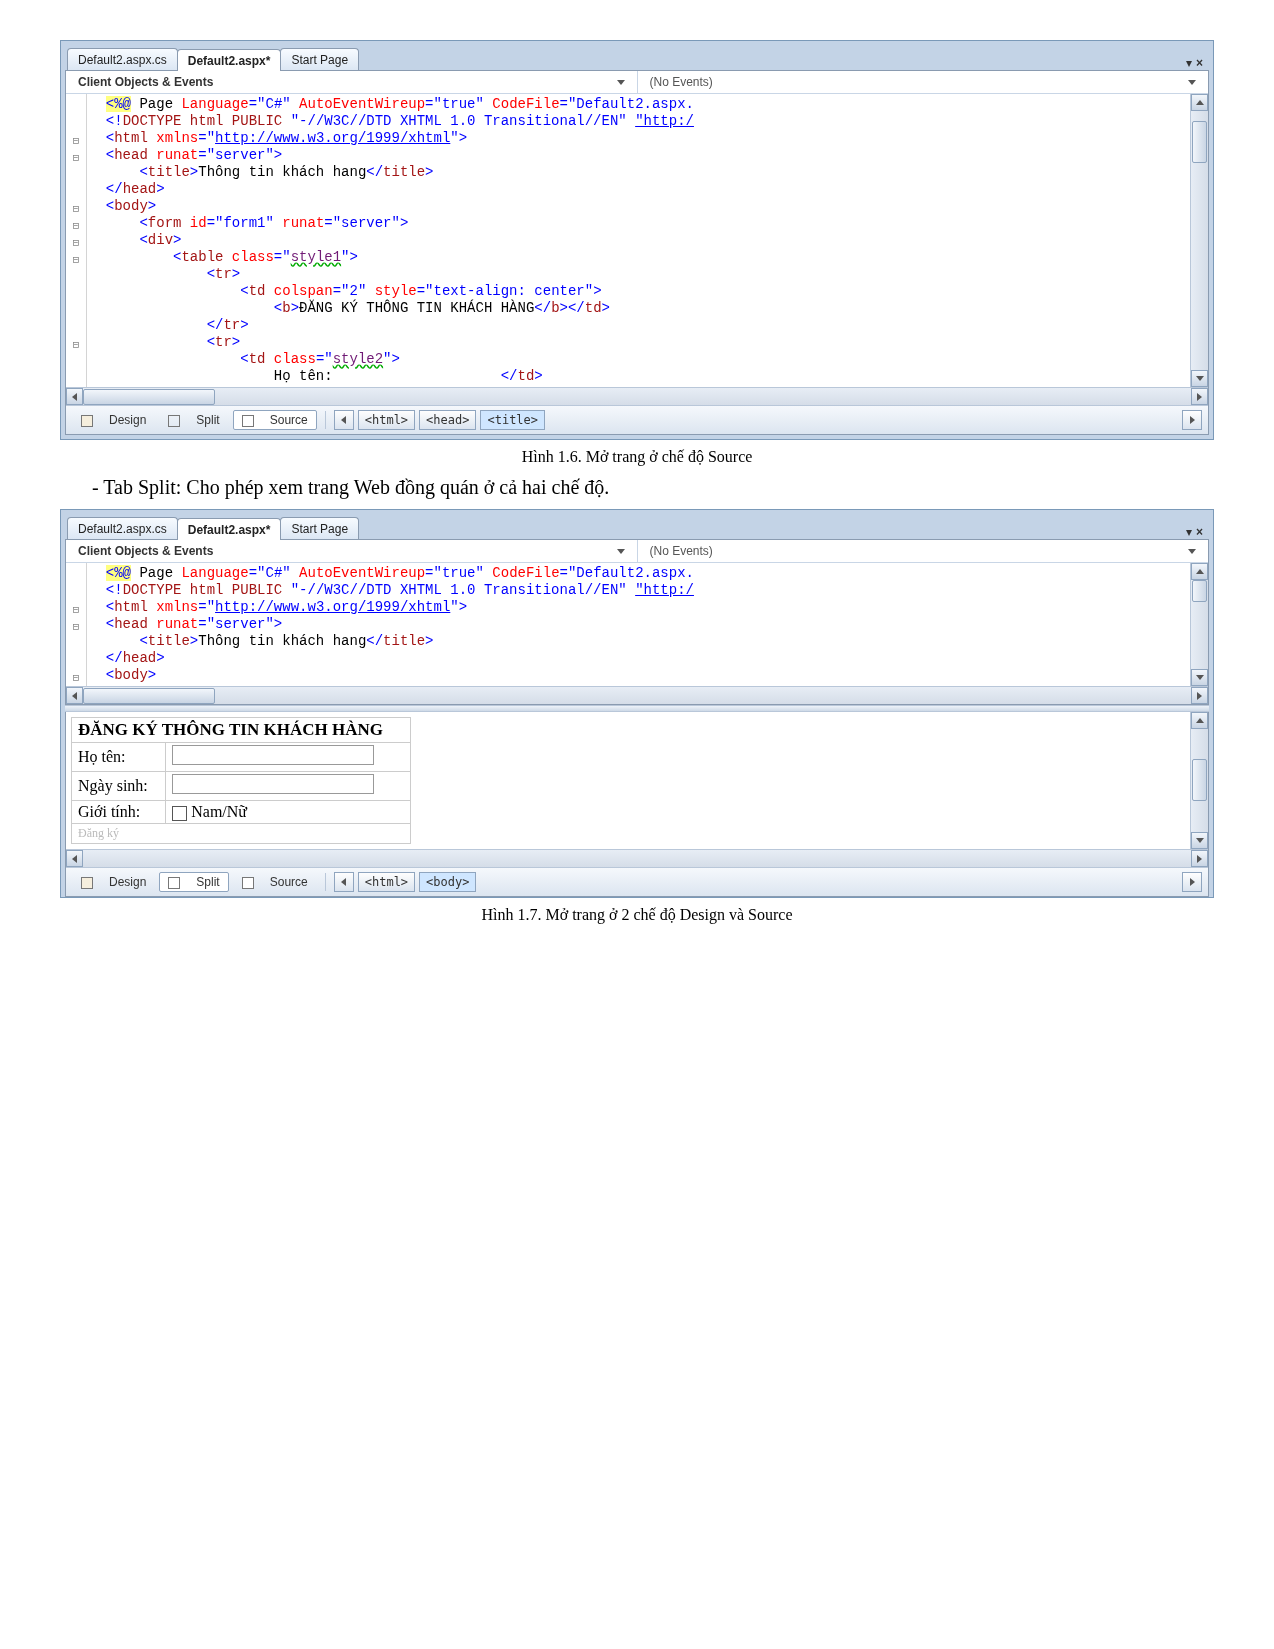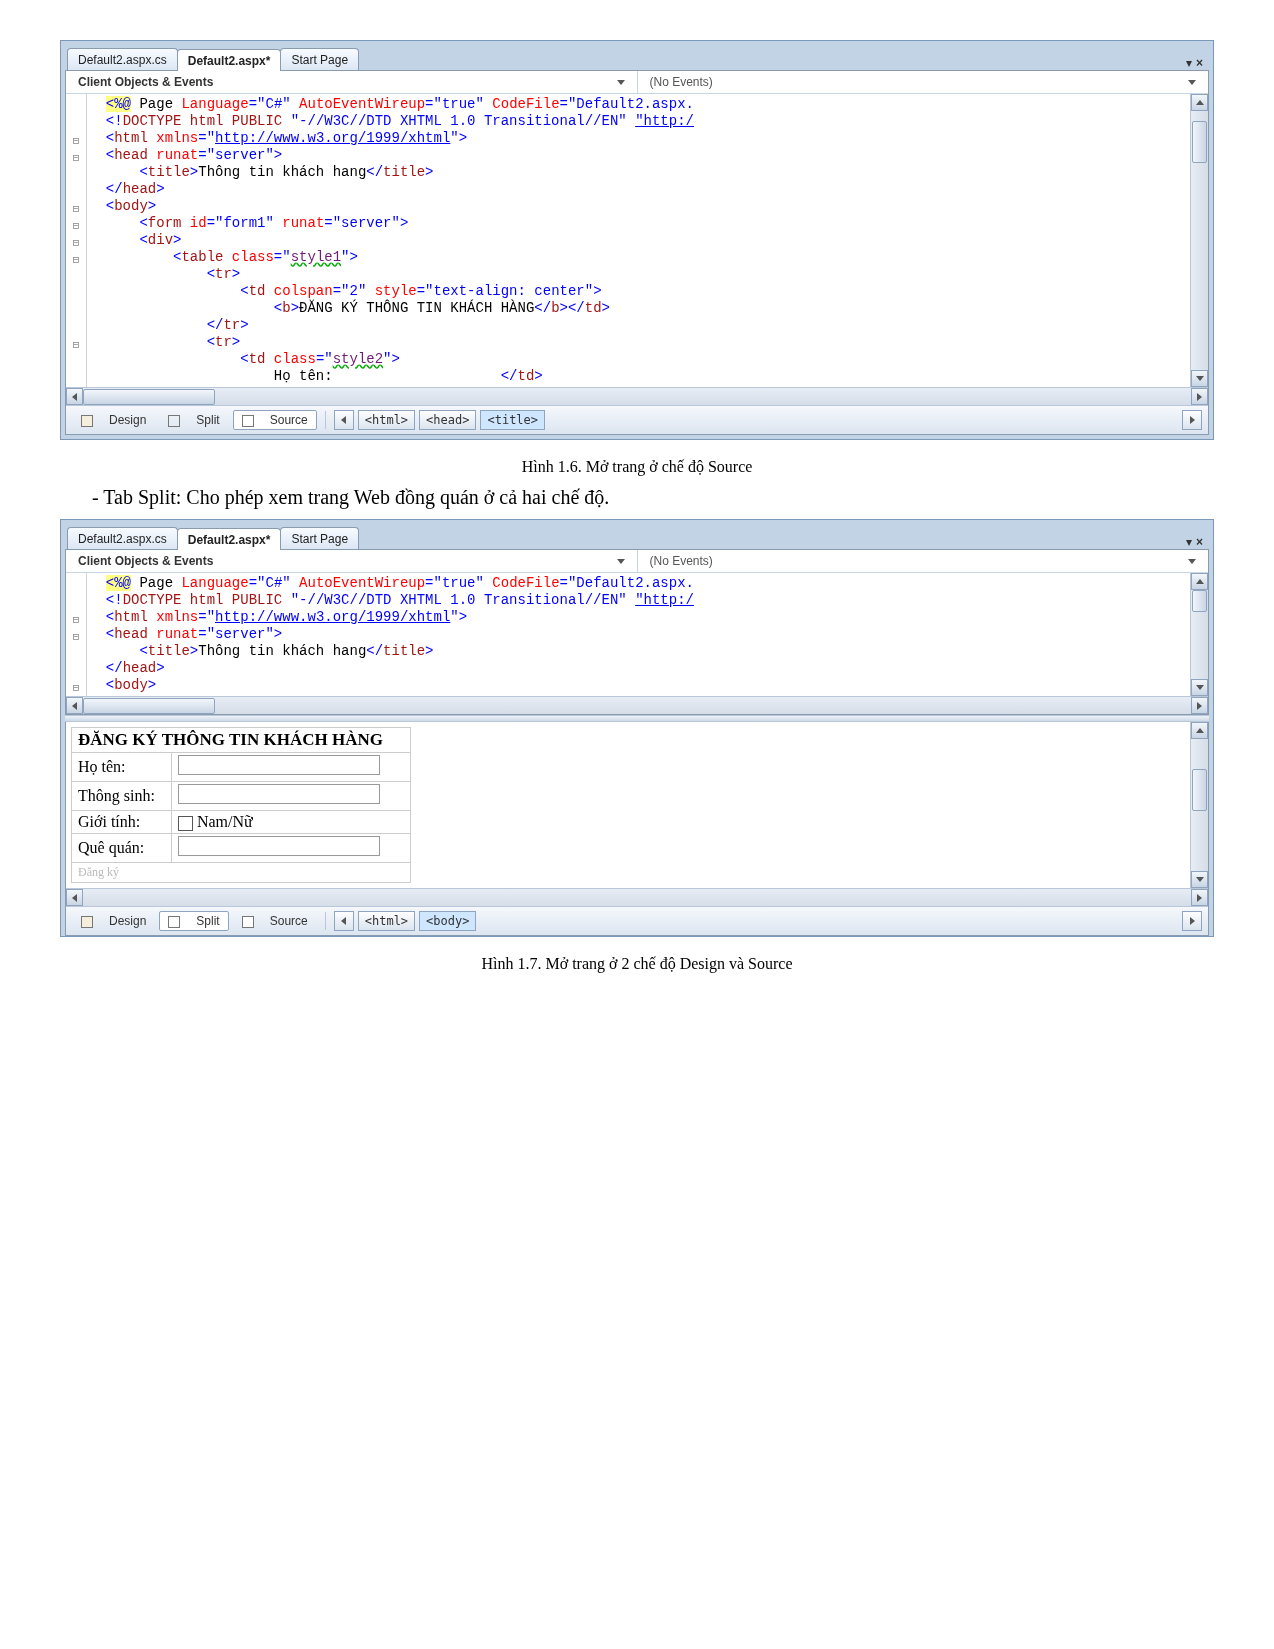--- a/index.html
+++ b/index.html
@@ -6,21 +6,21 @@
   margin:0;
   padding:40px 60px;
   background:#fff;
   font-family:"Times New Roman",serif;
   color:#000;
 }
 .vs-window {
   border:1px solid #7a99b8;
   background:#c3d3e6;
   position:relative;
-  margin-bottom:18px;
+  margin-bottom:8px;
 }
 .tab-strip {
   display:flex;
   align-items:flex-end;
   height:26px;
   padding:3px 6px 0 6px;
   position:relative;
 }
 .tab {
   font:12px/18px "Segoe UI",Arial,sans-serif;
@@ -361,32 +361,28 @@
       <table class="form-tbl">
         <tbody>
               <tr>
                 <td colspan="2" class="hdr">ĐĂNG KÝ THÔNG TIN KHÁCH HÀNG</td>
               </tr>
         <tr>
                 <td>Họ tên:</td>
                 <td><span class="tb"></span></td>
               </tr>
         <tr>
-                <td>Thông sinh:</td>
+                <td>Ngày sinh:</td>
                 <td><span class="tb"></span></td>
               </tr>
         <tr>
                 <td>Giới tính:</td>
                 <td><span class="cb"></span> <span>Nam/Nữ</span></td>
               </tr>
         <tr>
-                <td>Quê quán:</td>
-                <td><span class="tb"></span></td>
-              </tr>
-        <tr>
                 <td colspan="2" style="color:#bbb;font-size:12px;">Đăng ký</td>
               </tr>
       </tbody>
           </table>
     </div>
     <div class="vscroll">
       <div class="vbtn">
             <div class="tri-u"></div>
           </div>
       <div class="track">

